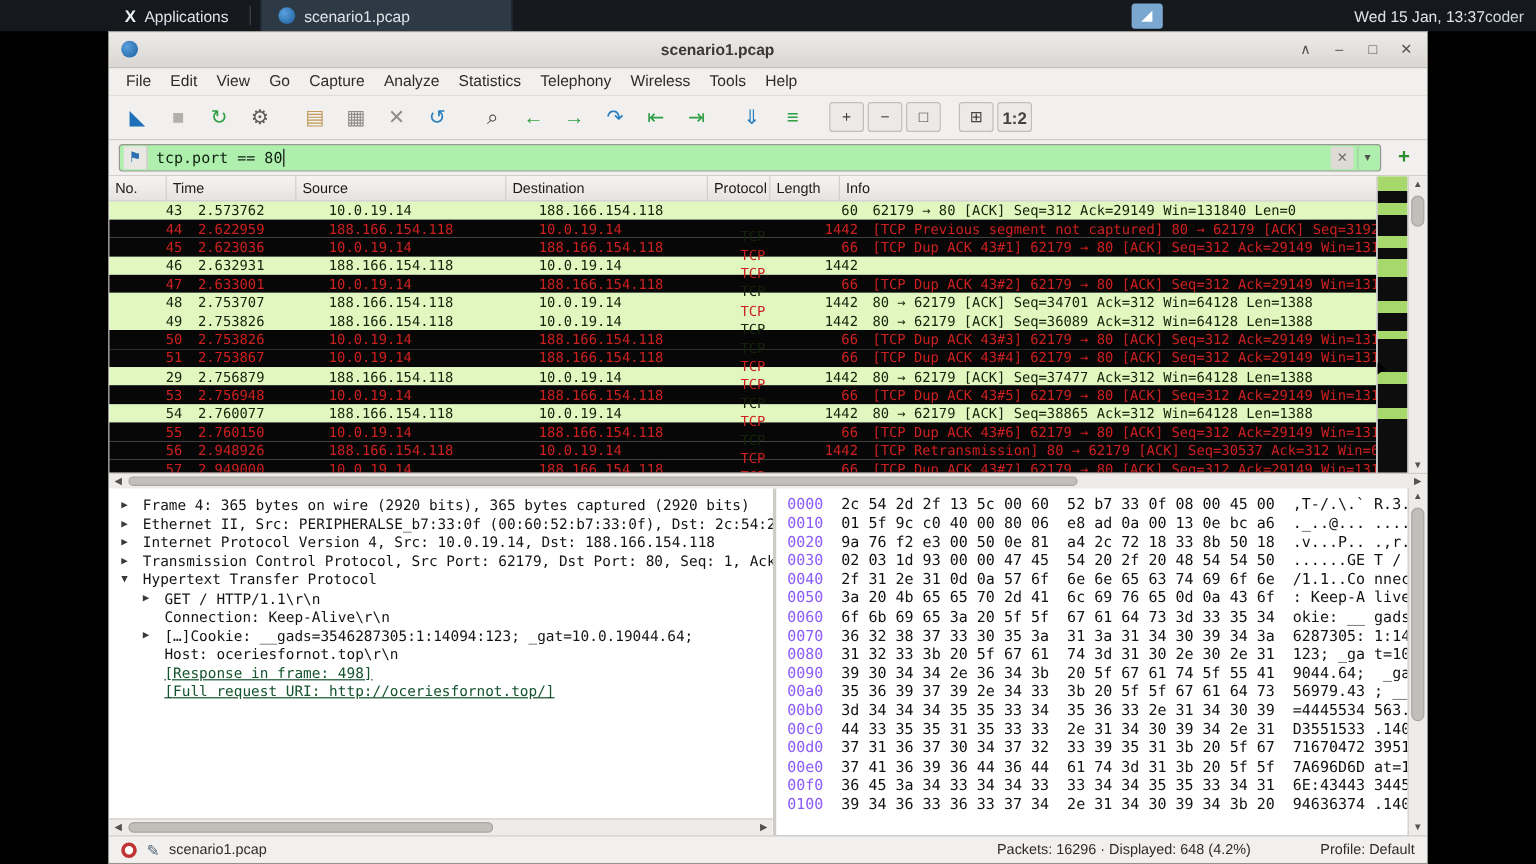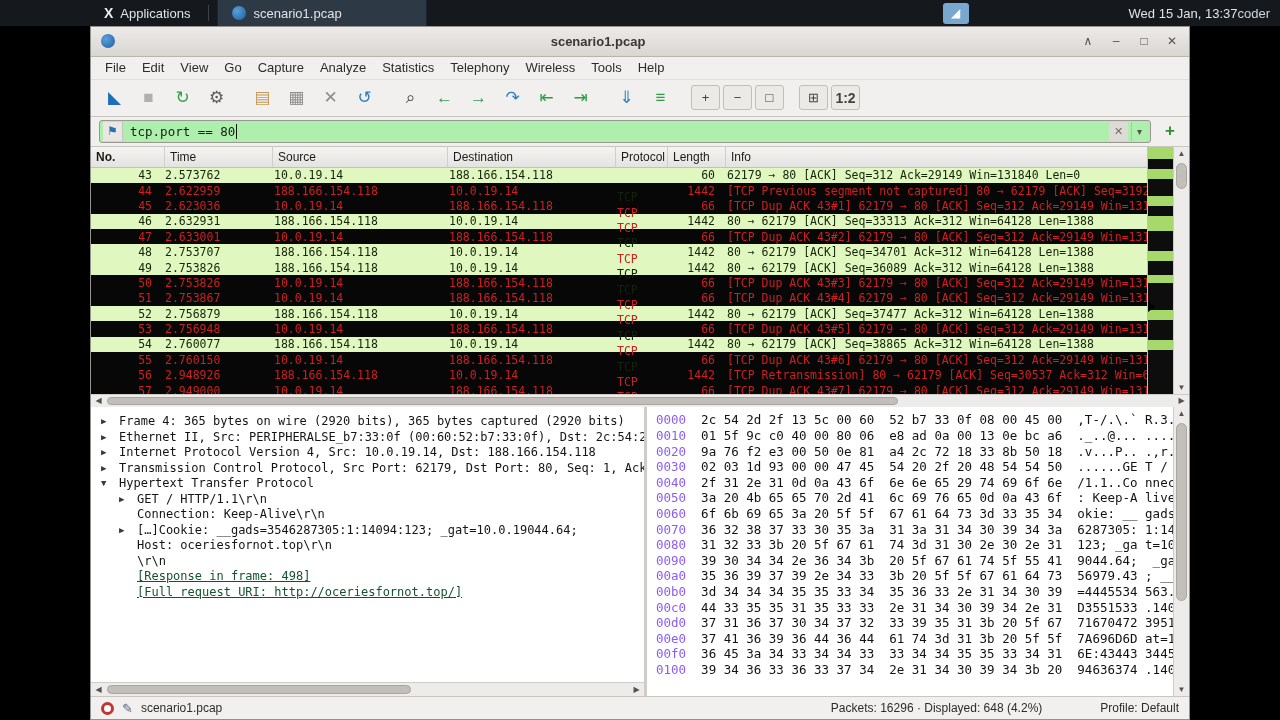--- a/index.html
+++ b/index.html
@@ -56,21 +56,21 @@
             color:#55524e; font-size:10px; border-left:1px solid #9ccf9c; margin-left:3px; }
   .f-add { width:22px; height:22px; display:flex; align-items:center; justify-content:center;
            color:#2f8f2f; font-size:17px; font-weight:bold; }
 
   
   .packet-area { display:flex; height:247px; background:#fff; }
   .pl-main { flex:1; min-width:0; display:flex; flex-direction:column; }
   .pl-header { display:flex; height:21px; align-items:center; font-size:12px; color:#1d1b19;
                background:linear-gradient(#f5f4f3,#e5e3e1); border-bottom:1px solid #c4c1bd; }
   .pl-header span { border-right:1px solid #d2cfcb; padding:0 5px; height:100%; display:flex; align-items:center; }
-  .pl-header span:nth-of-type(1){ width:74px;font-weight:bold; }
+  .pl-header span:nth-of-type(1){ width:48px; }
   .pl-header span:nth-of-type(2){ width:108px; }
   .pl-header span:nth-of-type(3){ width:175px; }
   .pl-header span:nth-of-type(4){ width:168px; }
   .pl-header span:nth-of-type(5){ width:52px; }
   .pl-header span:nth-of-type(6){ width:58px; }
   .pl-header span:nth-of-type(7){ flex:1; border-right:none; }
   .pl-body { height:226px; overflow:hidden; }
   .pl-row { display:flex; height:15.4px; align-items:center;
             font:11.5px "DejaVu Sans Mono", monospace; white-space:nowrap; }
   .pl-row.good { background:#e0f8c0; color:#14230a; }
@@ -348,21 +348,20 @@
             <span class="c info">[TCP Dup ACK 43#1] 62179 → 80 [ACK] Seq=312 Ack=29149 Win=131840 Len=0</span>
           </div>
 
           <div class="pl-row good">
             <span class="c no">46</span>
             <span class="c time">2.632931</span>
             <span class="c src">188.166.154.118</span>
             <span class="c dst">10.0.19.14</span>
             <span class="c proto">TCP</span>
             <span class="c len">1442</span>
-            <span class="c info">80 → 62179 [ACK] Seq=33313 Ack=312 Win=64128 Len=1388</span>
           </div>
 
           <div class="pl-row bad">
             <span class="c no">47</span>
             <span class="c time">2.633001</span>
             <span class="c src">10.0.19.14</span>
             <span class="c dst">188.166.154.118</span>
             <span class="c proto">TCP</span>
             <span class="c len">66</span>
             <span class="c info">[TCP Dup ACK 43#2] 62179 → 80 [ACK] Seq=312 Ack=29149 Win=131840 Len=0</span>
@@ -402,21 +401,21 @@
             <span class="c no">51</span>
             <span class="c time">2.753867</span>
             <span class="c src">10.0.19.14</span>
             <span class="c dst">188.166.154.118</span>
             <span class="c proto">TCP</span>
             <span class="c len">66</span>
             <span class="c info">[TCP Dup ACK 43#4] 62179 → 80 [ACK] Seq=312 Ack=29149 Win=131840 Len=0</span>
           </div>
 
           <div class="pl-row good">
-            <span class="c no">52</span>
+            <span class="c no">29</span>
             <span class="c time">2.756879</span>
             <span class="c src">188.166.154.118</span>
             <span class="c dst">10.0.19.14</span>
             <span class="c proto">TCP</span>
             <span class="c len">1442</span>
             <span class="c info">80 → 62179 [ACK] Seq=37477 Ack=312 Win=64128 Len=1388</span>
           </div>
 
           <div class="pl-row bad">
             <span class="c no">53</span>
@@ -527,24 +526,20 @@
           <div class="dt-line lvl1">
             <span class="dt-arrow">▶</span>
             <span class="dt-text">[…]Cookie: __gads=3546287305:1:14094:123; _gat=10.0.19044.64;</span>
           </div>
 
           <div class="dt-line lvl1 leaf">
 
             <span class="dt-text">Host: oceriesfornot.top\r\n</span>
           </div>
 
-          <div class="dt-line lvl1 leaf">
-
-            <span class="dt-text">\r\n</span>
-          </div>
 
           <div class="dt-line lvl1 leaf link">
 
             <span class="dt-text">[Response in frame: 498]</span>
           </div>
 
           <div class="dt-line lvl1 leaf link">
 
             <span class="dt-text">[Full request URI: http://oceriesfornot.top/]</span>
           </div>
@@ -560,21 +555,21 @@
       <div class="hx-lines">
 
           <div class="hx-row"><span class="hx-off">0000</span><span class="hx-hex">2c 54 2d 2f 13 5c 00 60  52 b7 33 0f 08 00 45 00</span><span class="hx-ascii">,T-/.\.` R.3...E.</span></div>
 
           <div class="hx-row"><span class="hx-off">0010</span><span class="hx-hex">01 5f 9c c0 40 00 80 06  e8 ad 0a 00 13 0e bc a6</span><span class="hx-ascii">._..@... ........</span></div>
 
           <div class="hx-row"><span class="hx-off">0020</span><span class="hx-hex">9a 76 f2 e3 00 50 0e 81  a4 2c 72 18 33 8b 50 18</span><span class="hx-ascii">.v...P.. .,r.3.P.</span></div>
 
           <div class="hx-row"><span class="hx-off">0030</span><span class="hx-hex">02 03 1d 93 00 00 47 45  54 20 2f 20 48 54 54 50</span><span class="hx-ascii">......GE T / HTTP</span></div>
 
-          <div class="hx-row"><span class="hx-off">0040</span><span class="hx-hex">2f 31 2e 31 0d 0a 43 6f  6e 6e 65 29 74 69 6f 6e</span><span class="hx-ascii">/1.1..Co nnection</span></div>
+          <div class="hx-row"><span class="hx-off">0040</span><span class="hx-hex">2f 31 2e 31 0d 0a 57 6f  6e 6e 65 63 74 69 6f 6e</span><span class="hx-ascii">/1.1..Co nnection</span></div>
 
           <div class="hx-row"><span class="hx-off">0050</span><span class="hx-hex">3a 20 4b 65 65 70 2d 41  6c 69 76 65 0d 0a 43 6f</span><span class="hx-ascii">: Keep-A live..Co</span></div>
 
           <div class="hx-row"><span class="hx-off">0060</span><span class="hx-hex">6f 6b 69 65 3a 20 5f 5f  67 61 64 73 3d 33 35 34</span><span class="hx-ascii">okie: __ gads=354</span></div>
 
           <div class="hx-row"><span class="hx-off">0070</span><span class="hx-hex">36 32 38 37 33 30 35 3a  31 3a 31 34 30 39 34 3a</span><span class="hx-ascii">6287305: 1:14094:</span></div>
 
           <div class="hx-row"><span class="hx-off">0080</span><span class="hx-hex">31 32 33 3b 20 5f 67 61  74 3d 31 30 2e 30 2e 31</span><span class="hx-ascii">123; _ga t=10.0.1</span></div>
 
           <div class="hx-row"><span class="hx-off">0090</span><span class="hx-hex">39 30 34 34 2e 36 34 3b  20 5f 67 61 74 5f 55 41</span><span class="hx-ascii">9044.64;  _gat_UA</span></div>

